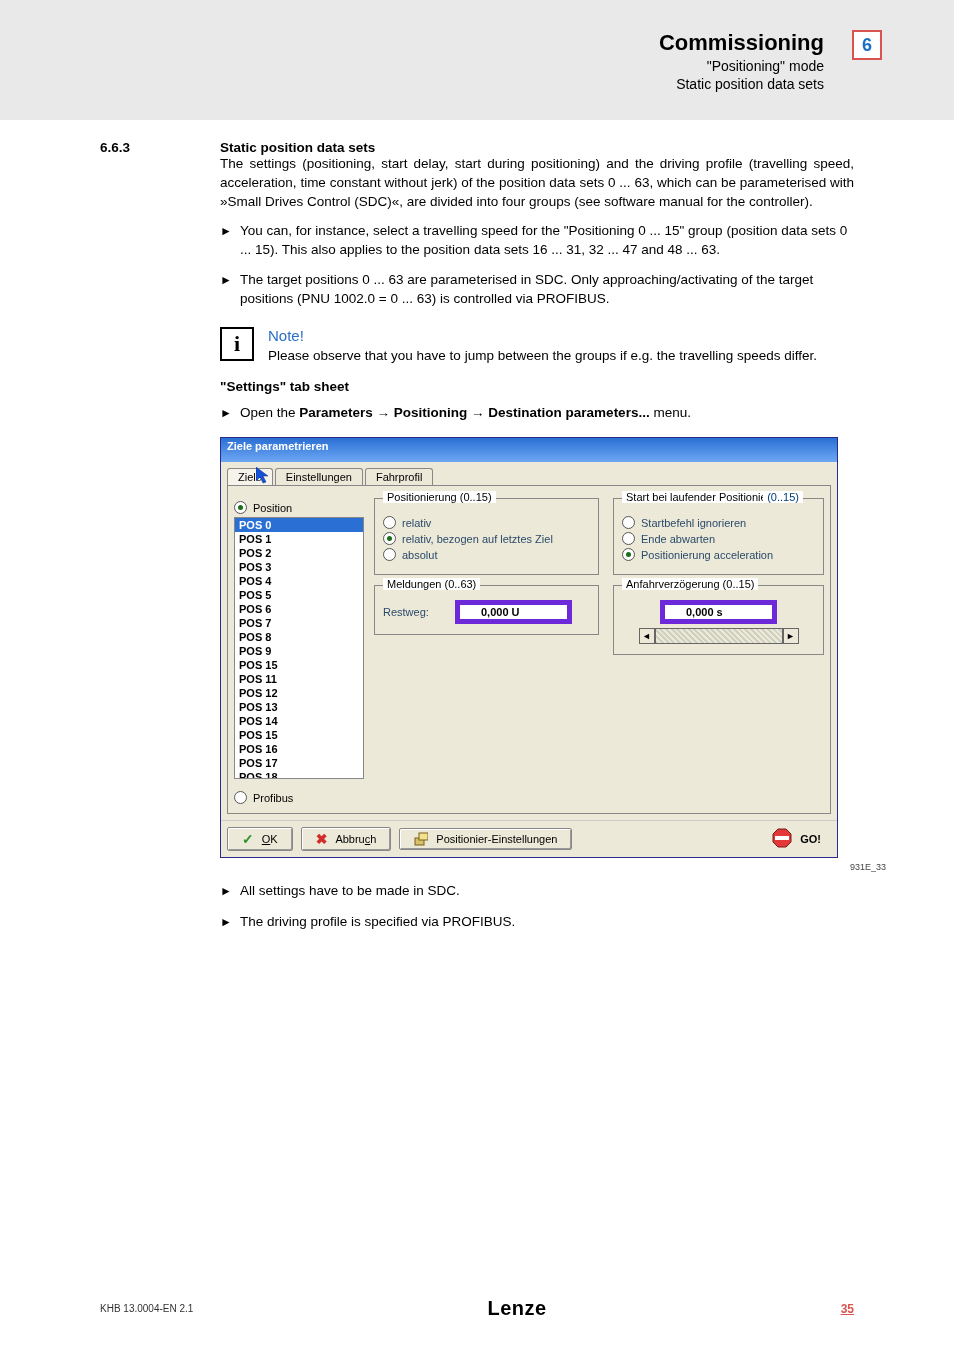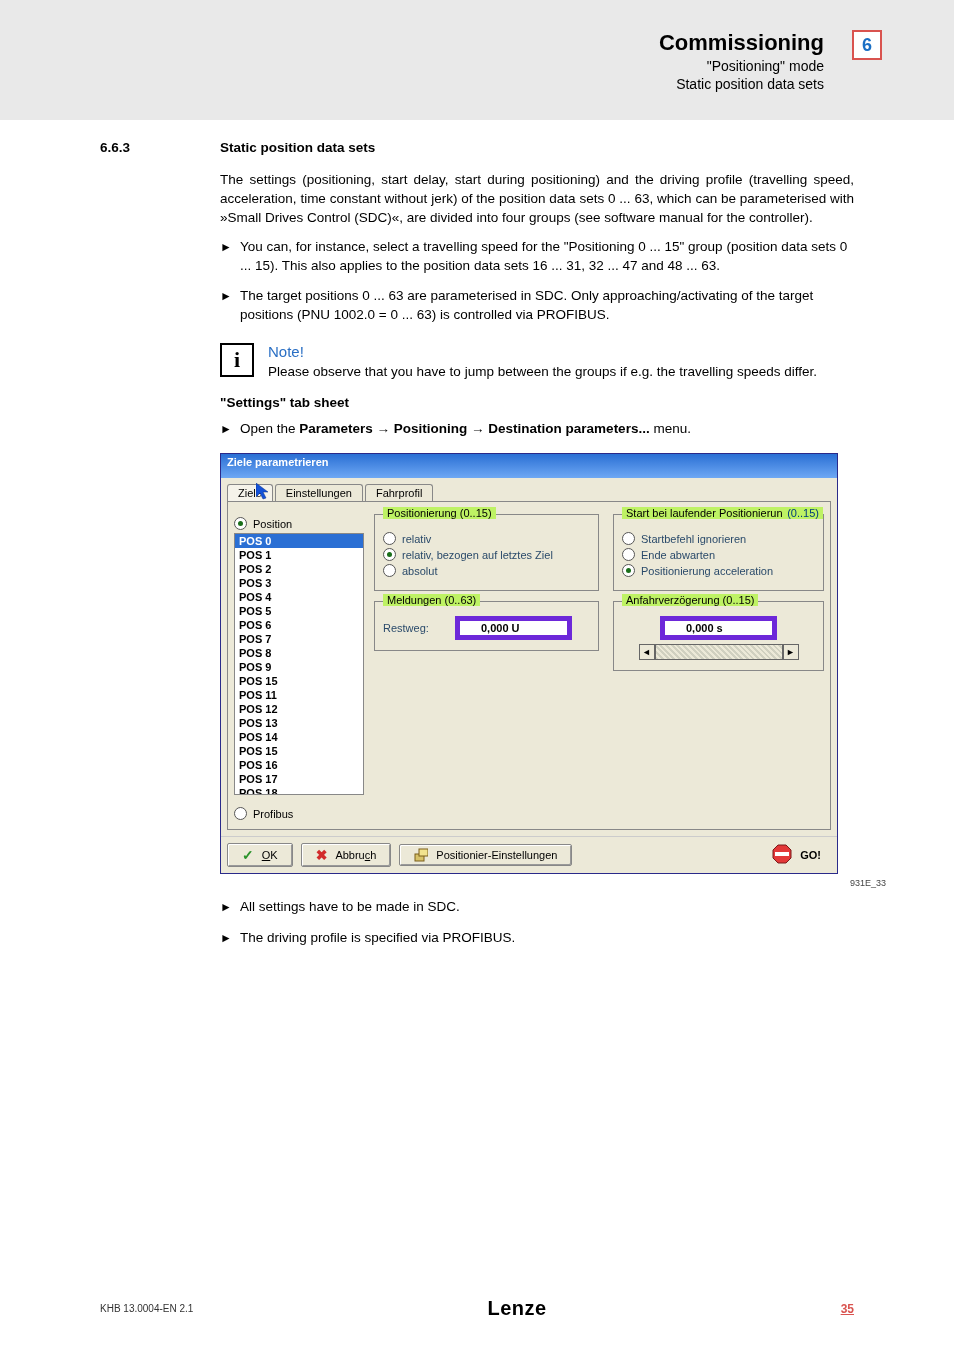--- a/index.html
+++ b/index.html
@@ -61,21 +61,20 @@
   }
   .sec-num {
     font-weight: bold;
     width: 80px;
   }
   .sec-title {
     font-weight: bold;
   }
   .body-text {
     margin-left: 120px;
-    margin-top: 16px;
     line-height: 1.4;
     text-align: justify;
   }
   ul.arrows {
     list-style: none;
     padding-left: 0;
     margin-left: 120px;
     margin-top: 10px;
   }
   ul.arrows li {
@@ -178,29 +177,29 @@
   .rc2 { flex: 1; }
   .groupbox {
     border: 1px solid #888;
     position: relative;
     padding: 14px 8px 10px 8px;
   }
   .groupbox .legend {
     position: absolute;
     top: -8px;
     left: 8px;
-    background: #bef264;
+    background: #ffffff;
     padding: 0 4px;
     font-size: 11px;
     color: #000;
     text-align: right;
   }
   .groupbox .legend.right {
     left: auto;
-    right: 0;
+    right: 20px;
     color: #003b7a;
   }
   .radio, .profibus-radio {
     display: flex;
     align-items: flex-end;
     gap: 6px;
     margin: 3px 0;
   }
   .r-dot {
     width: 11px;

